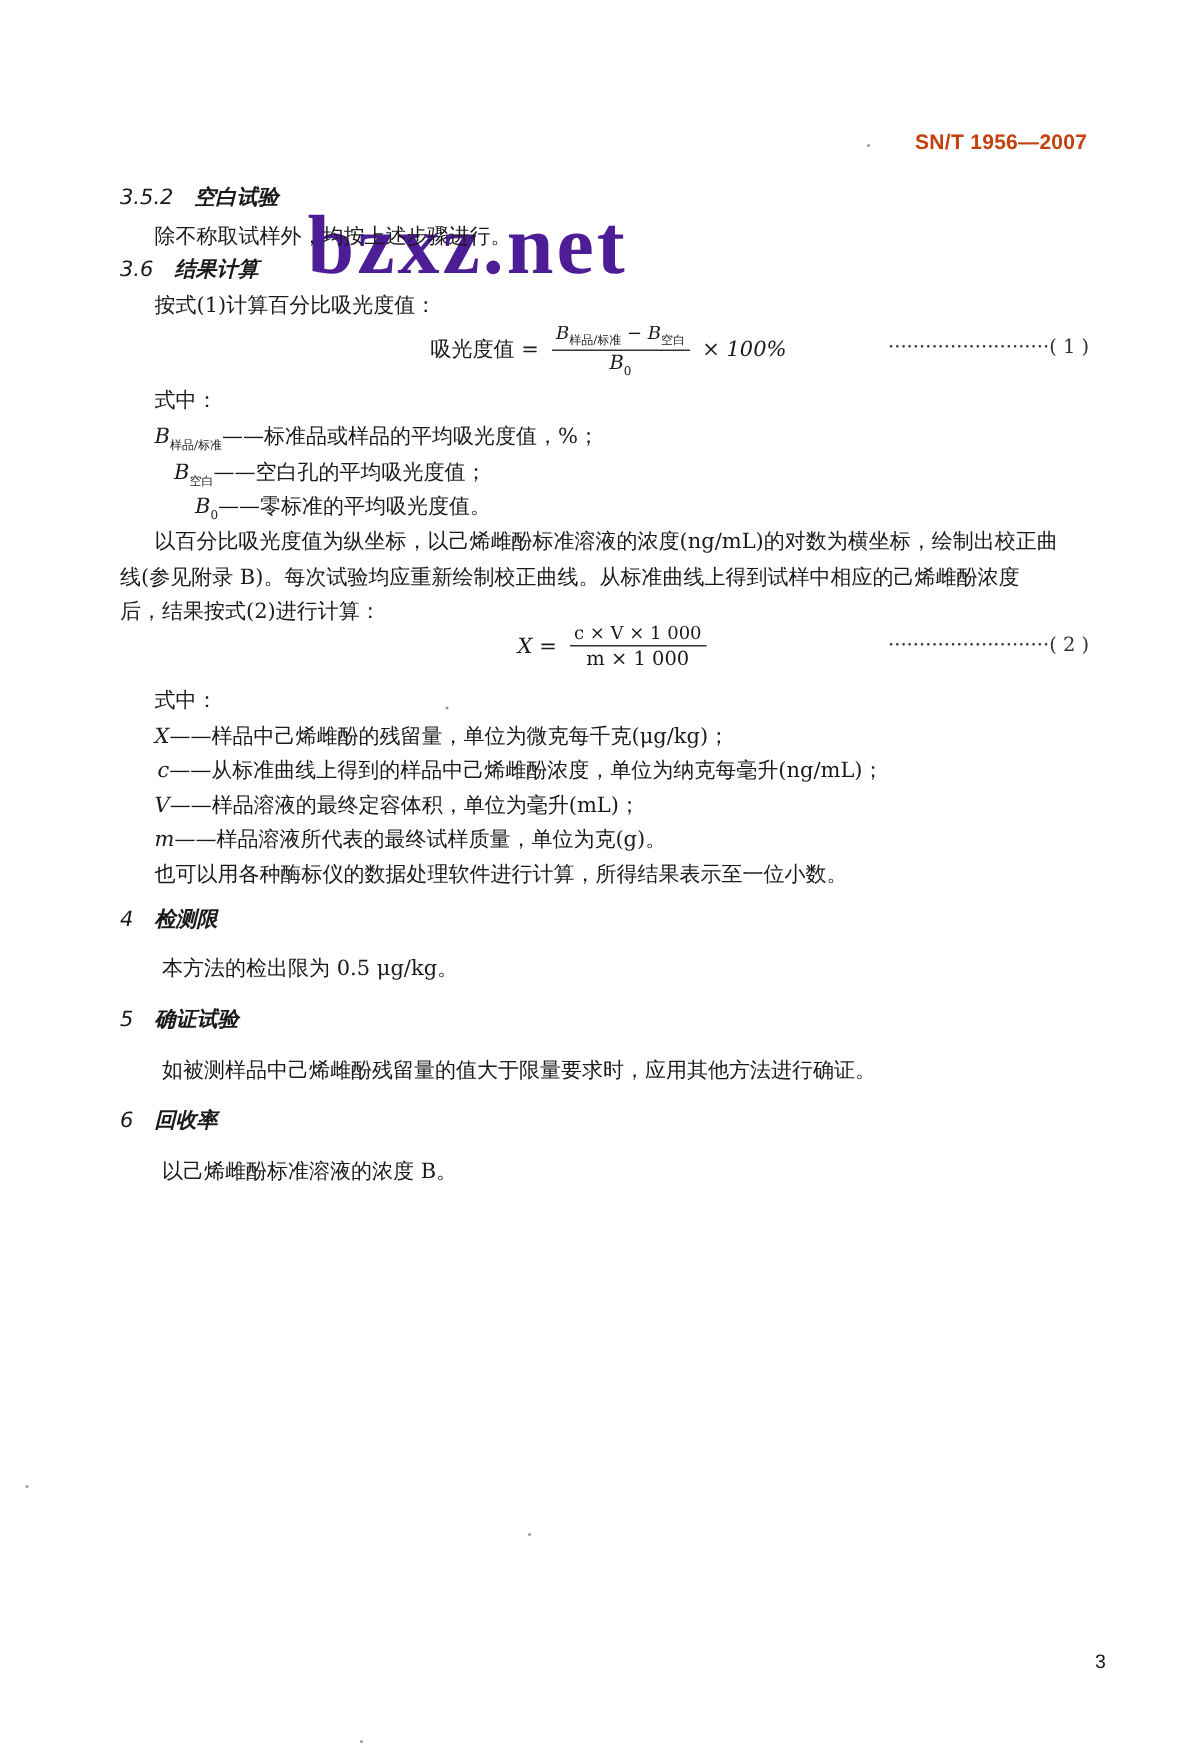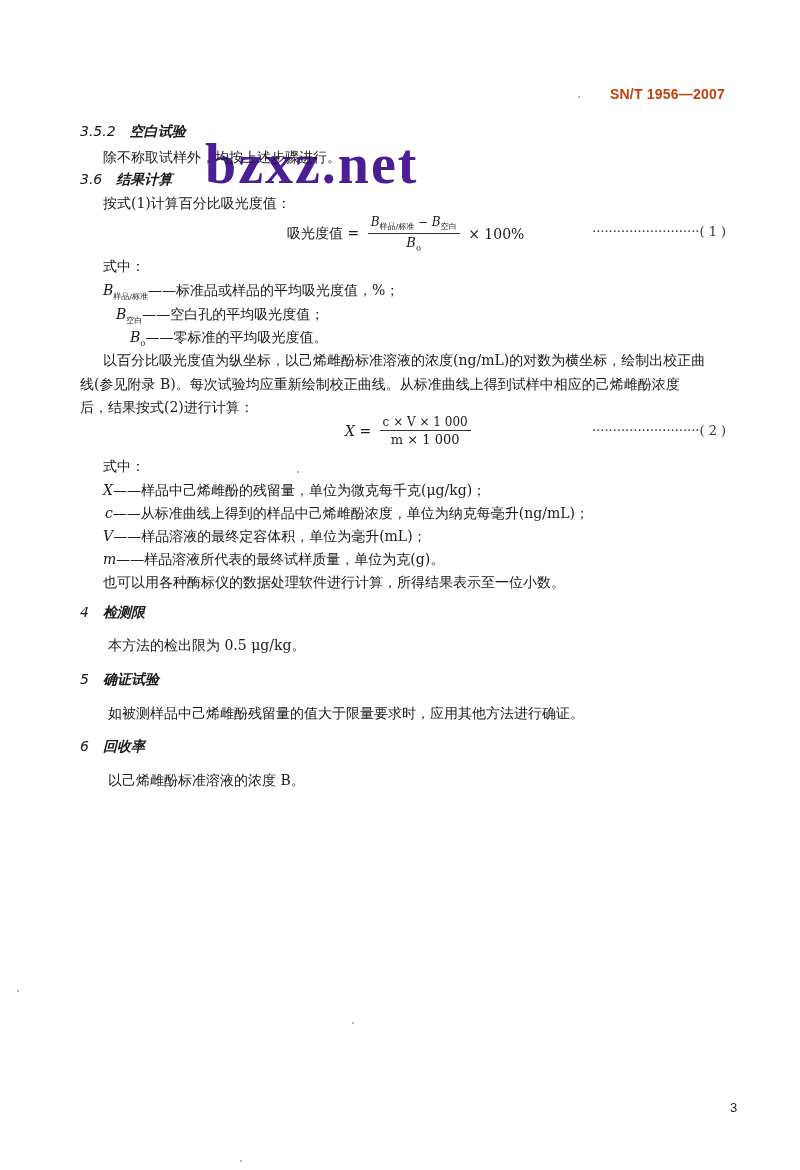--- a/index.html
+++ b/index.html
@@ -98,21 +98,21 @@
     <span class="num">3.6</span><span>结果计算</span>
   </div>
   <div class="abs para" style="left:103px; top:195px;">按式(1)计算百分比吸光度值：</div>
 
   <div class="abs formula" style="left:287px; top:215px;">
     <span style="vertical-align:middle;">吸光度值 =</span>
     <span class="frac">
       <span class="numr"><span class="italic">B</span><sub>样品/标准</sub><span> − </span><span class="italic">B</span><sub>空白</sub></span>
       <span class="den"><span class="italic">B</span><sub>0</sub></span>
     </span>
-    <span style="vertical-align:middle;">× 100%</span>
+    <span style="vertical-align:middle;font-style:italic;">× 100%</span>
   </div>
   <div class="abs eq-dots" style="left:592px; top:224px;">
     <span>··························</span><span>( 1 )</span>
   </div>
 
   <div class="abs para" style="left:103px; top:258px;">式中：</div>
 
   <div class="abs var-line" style="left:103px; top:282px;">
     <span class="italic">B</span><sub>样品/标准</sub><span>——标准品或样品的平均吸光度值，%；</span>
   </div>

